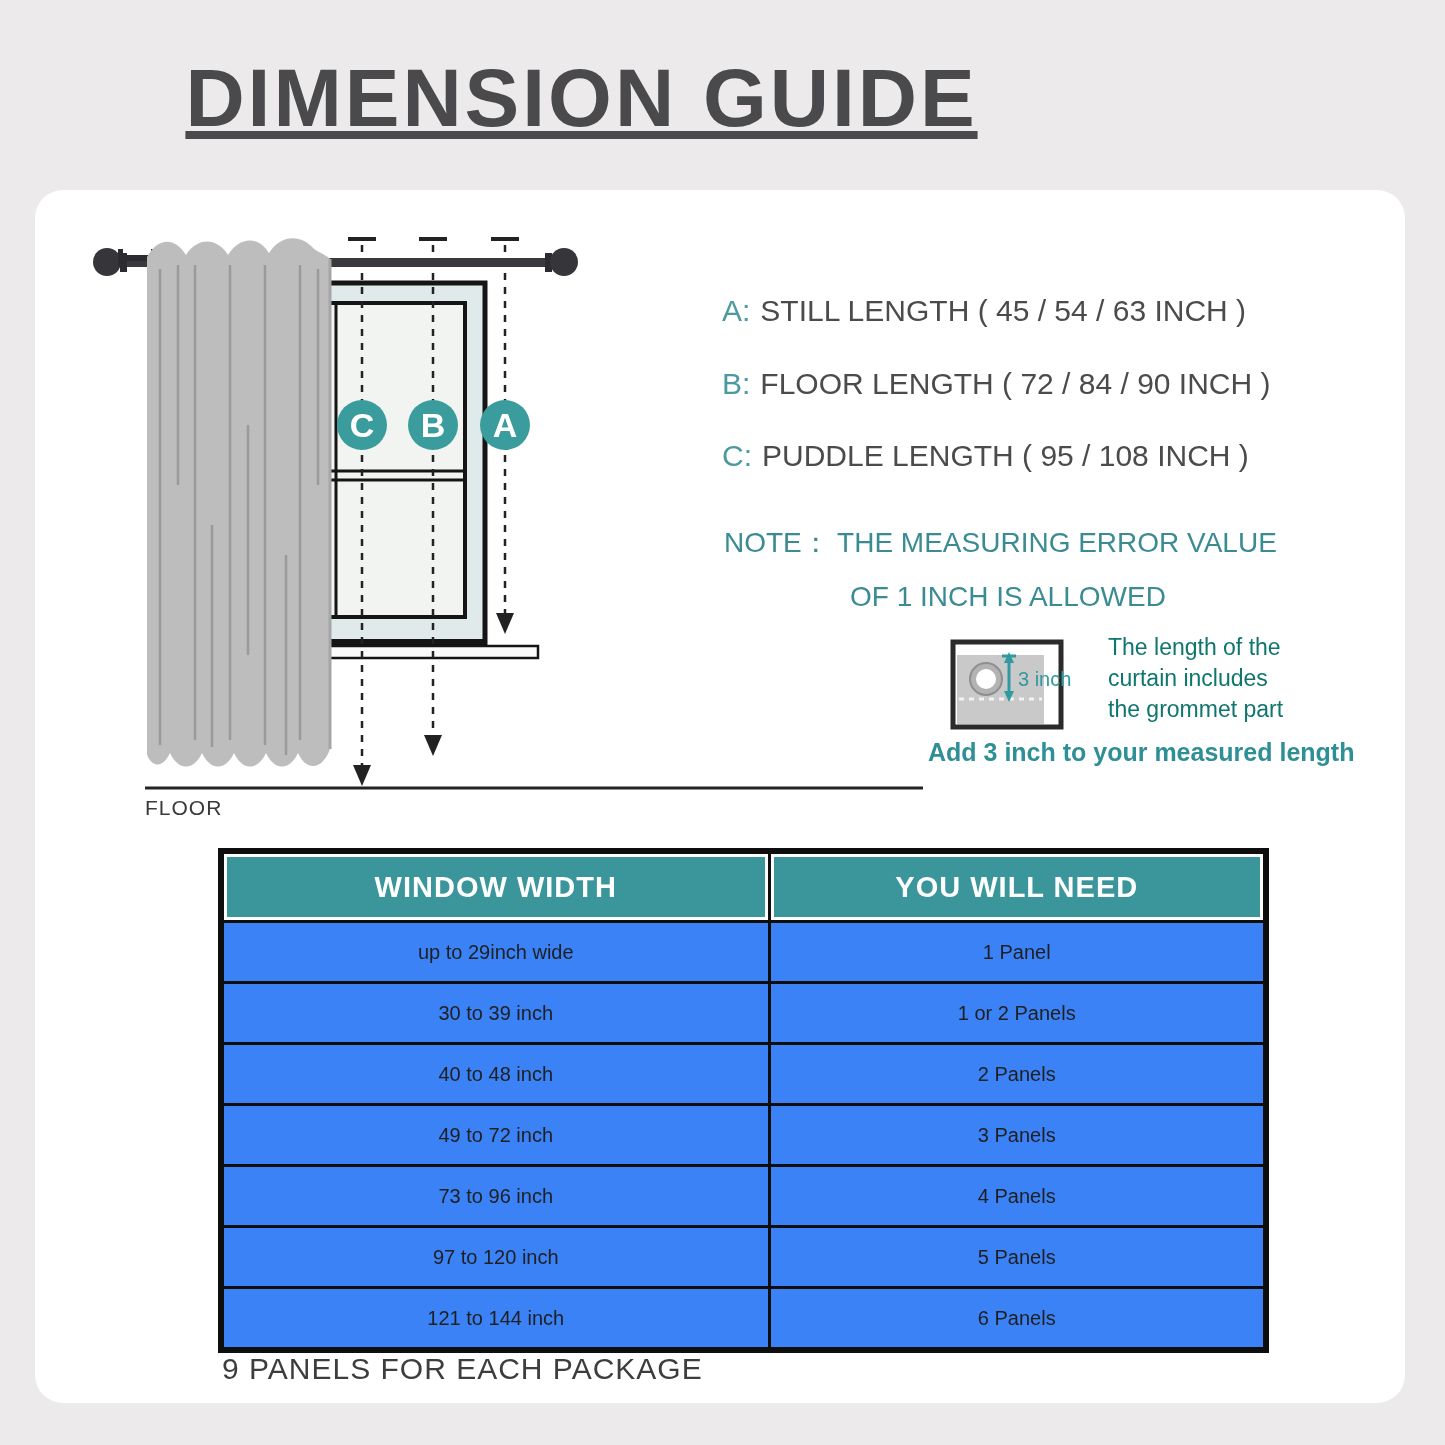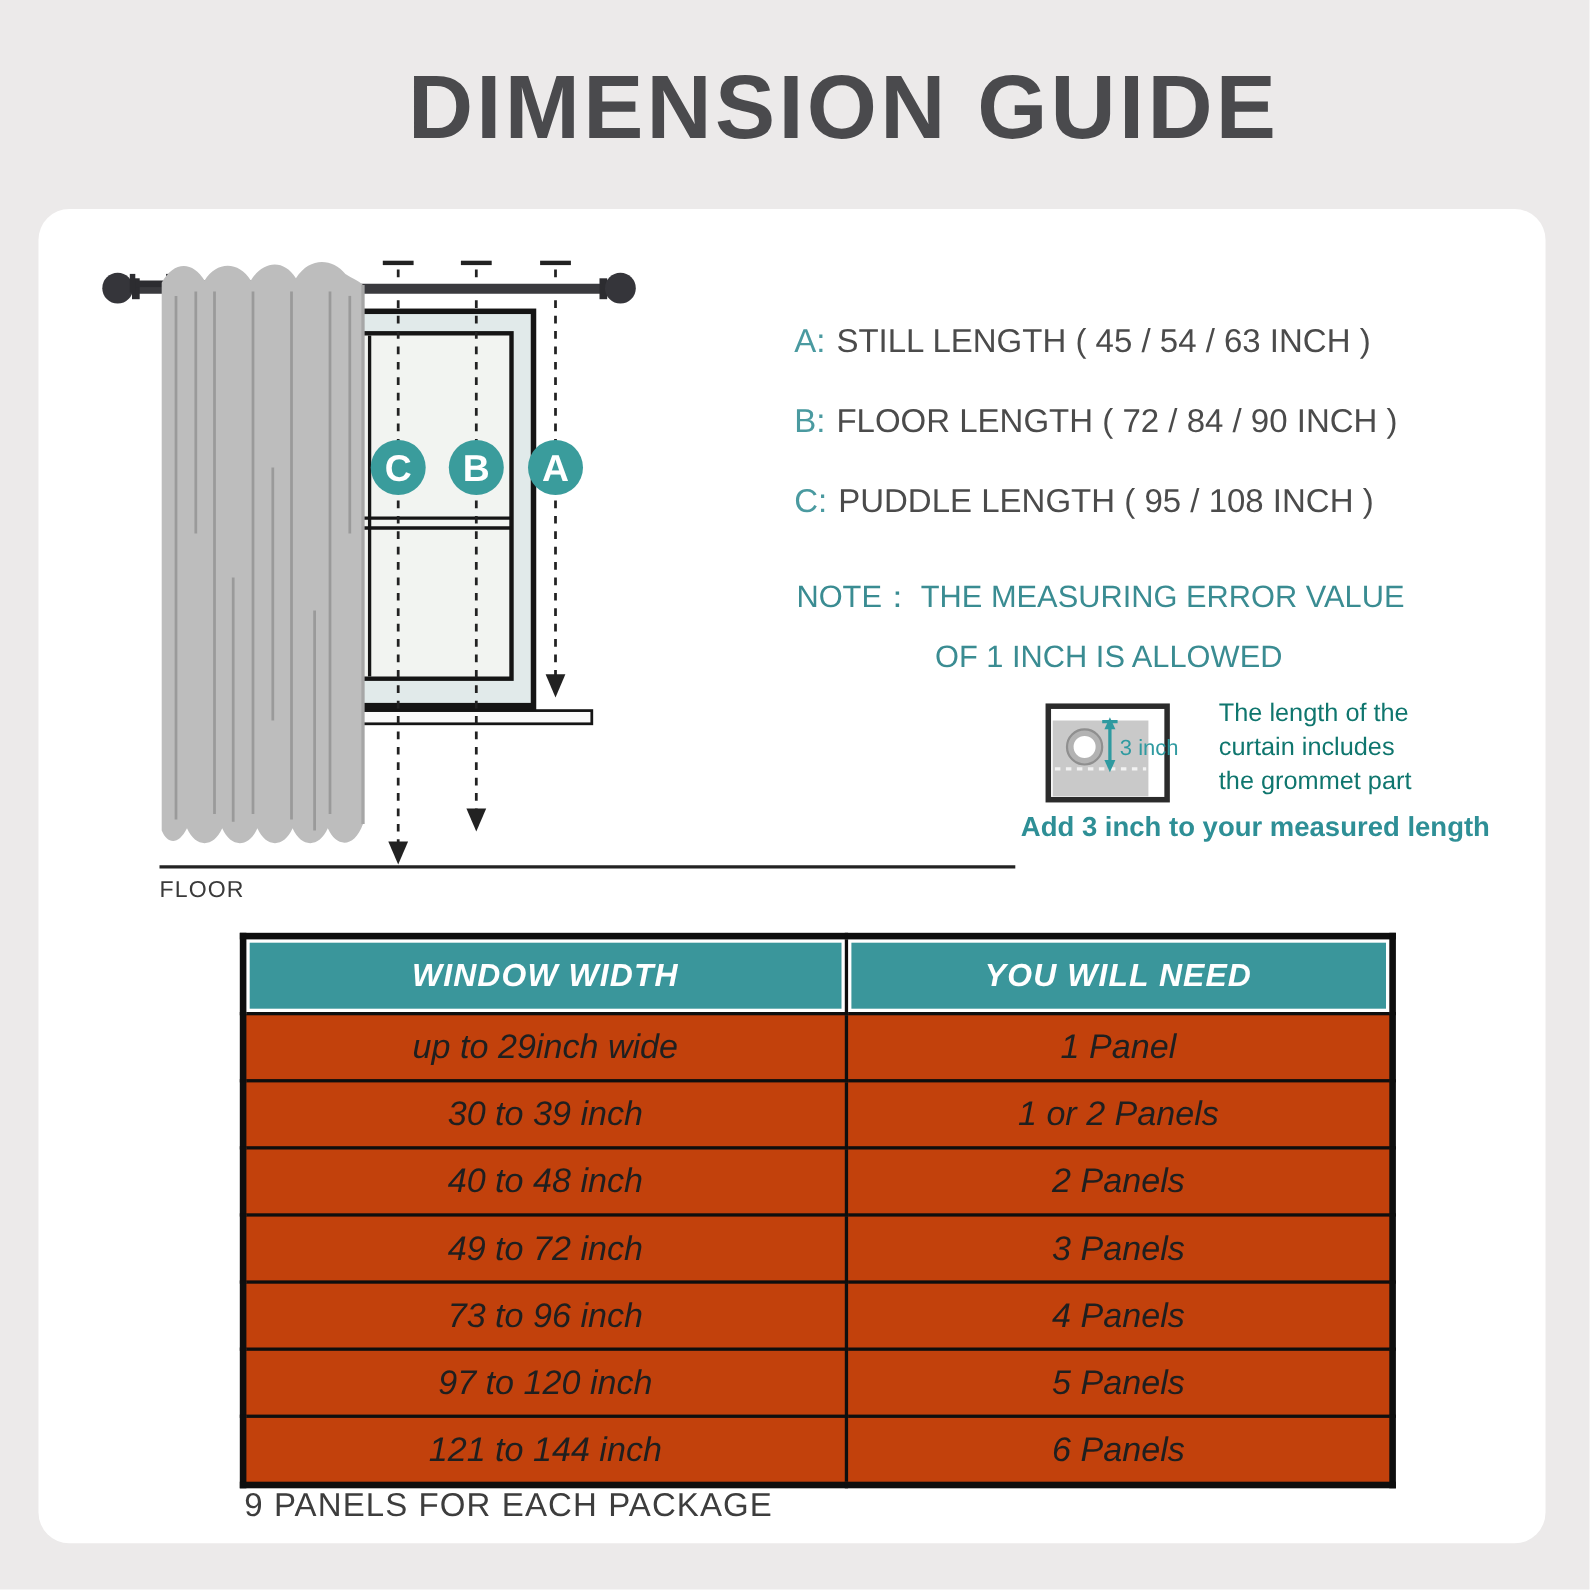--- a/index.html
+++ b/index.html
@@ -13,26 +13,27 @@
   .panel {
     position: absolute;
     left: 35px; top: 190px;
     width: 1370px; height: 1213px;
     background: #FFFFFF;
     border-radius: 28px;
   }
   .title {
     position: absolute;
     left: 0; top: 48px; width: 1163px;
-    text-align: right;
+    text-align: center;
     font-size: 82px;
     font-weight: bold;
     letter-spacing: 3px;
     color: #4A4A4D;
     line-height: 100px;
+    text-decoration: underline;
   }
   .diagram-svg { position: absolute; left: 90px; top: 225px; }
 
   .length-line {
     position: absolute;
     left: 722px;
     font-size: 30px;
     color: #4B4B4B;
     white-space: nowrap;
   }
@@ -69,40 +70,39 @@
     font-weight: bold;
   }
 
   table.panels {
     position: absolute;
     left: 218px; top: 848px;
     width: 1045px;
     border-collapse: collapse;
     border: 6px solid #0E0E0E;
     table-layout: fixed;
-    font-style: italic;
   }
   table.panels th, table.panels td { border: 3px solid #0E0E0E; }
   table.panels th { padding: 0; height: 66px; background: #FFFFFF; }
   .th-fill {
     margin: 3px;
     height: 60px;
     background: #3A969B;
     color: #FFFFFF;
     font-size: 29px;
     font-weight: bold;
     letter-spacing: 1px;
     display: flex; align-items: center; justify-content: center;
   }
   table.panels td {
     height: 56px;
     text-align: center;
-    font-size: 31px;
+    font-size: 20px;
     color: #1F1F1F;
-    background: #c2410c;
+    background: #3b82f6;
   }
   .package-note {
     position: absolute;
     left: 222px; top: 1352px;
     font-size: 30px;
     color: #3D3D3D;
     letter-spacing: 1px;
     white-space: nowrap;
   }
 </style>

